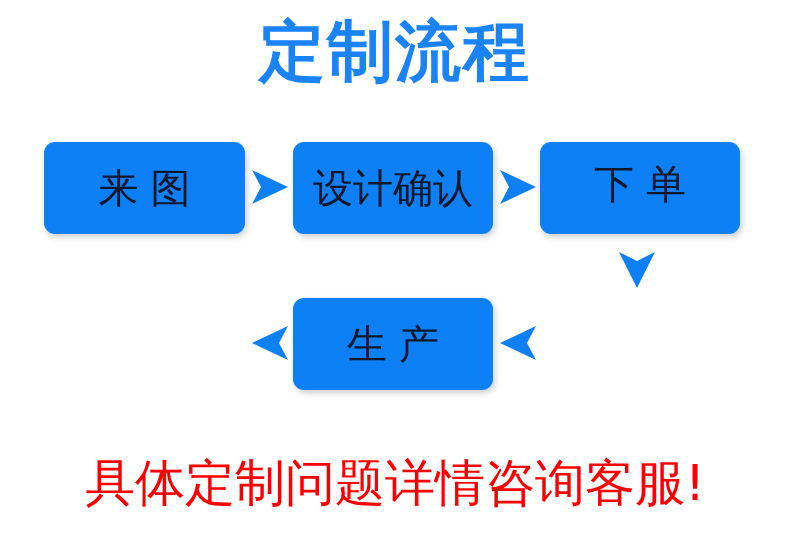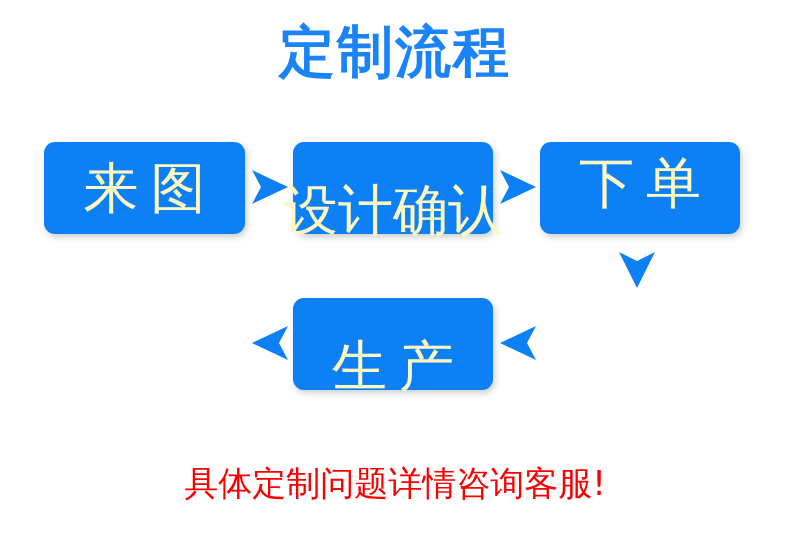--- a/index.html
+++ b/index.html
@@ -15,21 +15,21 @@
     font-family: "DejaVu Sans", "Liberation Sans", sans-serif;
   }
 
   
   .page-title {
     position: absolute;
     left: 0;
     top: 14px;
     width: 790px;
     text-align: center;
-    font-size: 56px;
+    font-size: 66px;
     line-height: 76px;
     font-weight: bold;
     color: #1a83f7;
     letter-spacing: 2px;
     white-space: nowrap;
   }
 
   
   .flow-row {
     position: absolute;
@@ -46,30 +46,30 @@
     height: 92px;
     background: #0d80f6;
     border-radius: 11px;
     box-shadow: 2px 3px 6px rgba(120, 125, 130, 0.38);
     display: flex;
     align-items: center;
     justify-content: center;
     box-sizing: border-box;
   }
   .flow-box .box-label {
-    color: #fef9c3;
-    font-size: 55px;
+    color: #0f172a;
+    font-size: 40px;
     line-height: 48px;
     white-space: nowrap;
     font-weight: normal;
   }
 
   
   .box-a { left: 44px;  width: 201px; }
-  .box-b { left: 293px; width: 200px; align-items: flex-end; }
+  .box-b { left: 293px; width: 200px; }
   .box-c { left: 540px; width: 200px; font-family: Liberation Mono, monospace; }
 
   
   .spaced { letter-spacing: 12px; text-indent: 12px; }
   .tight  { letter-spacing: 0px; }
 
   
   .arrow {
     position: absolute;
     display: block;
@@ -82,21 +82,21 @@
   .arrow-left-2  { left: 498px; top: 320px; }
   .arrow-down-1  { left: 615px; top: 250px; }
 
   
   .footer-note {
     position: absolute;
     left: 0;
     top: 452px;
     width: 790px;
     text-align: center;
-    font-size: 34px;
+    font-size: 50px;
     line-height: 62px;
     color: #fb0000;
     white-space: nowrap;
     letter-spacing: 0px;
   }
 </style>
 </head>
 <body>
 
 <div class="page-title">定制流程</div>

